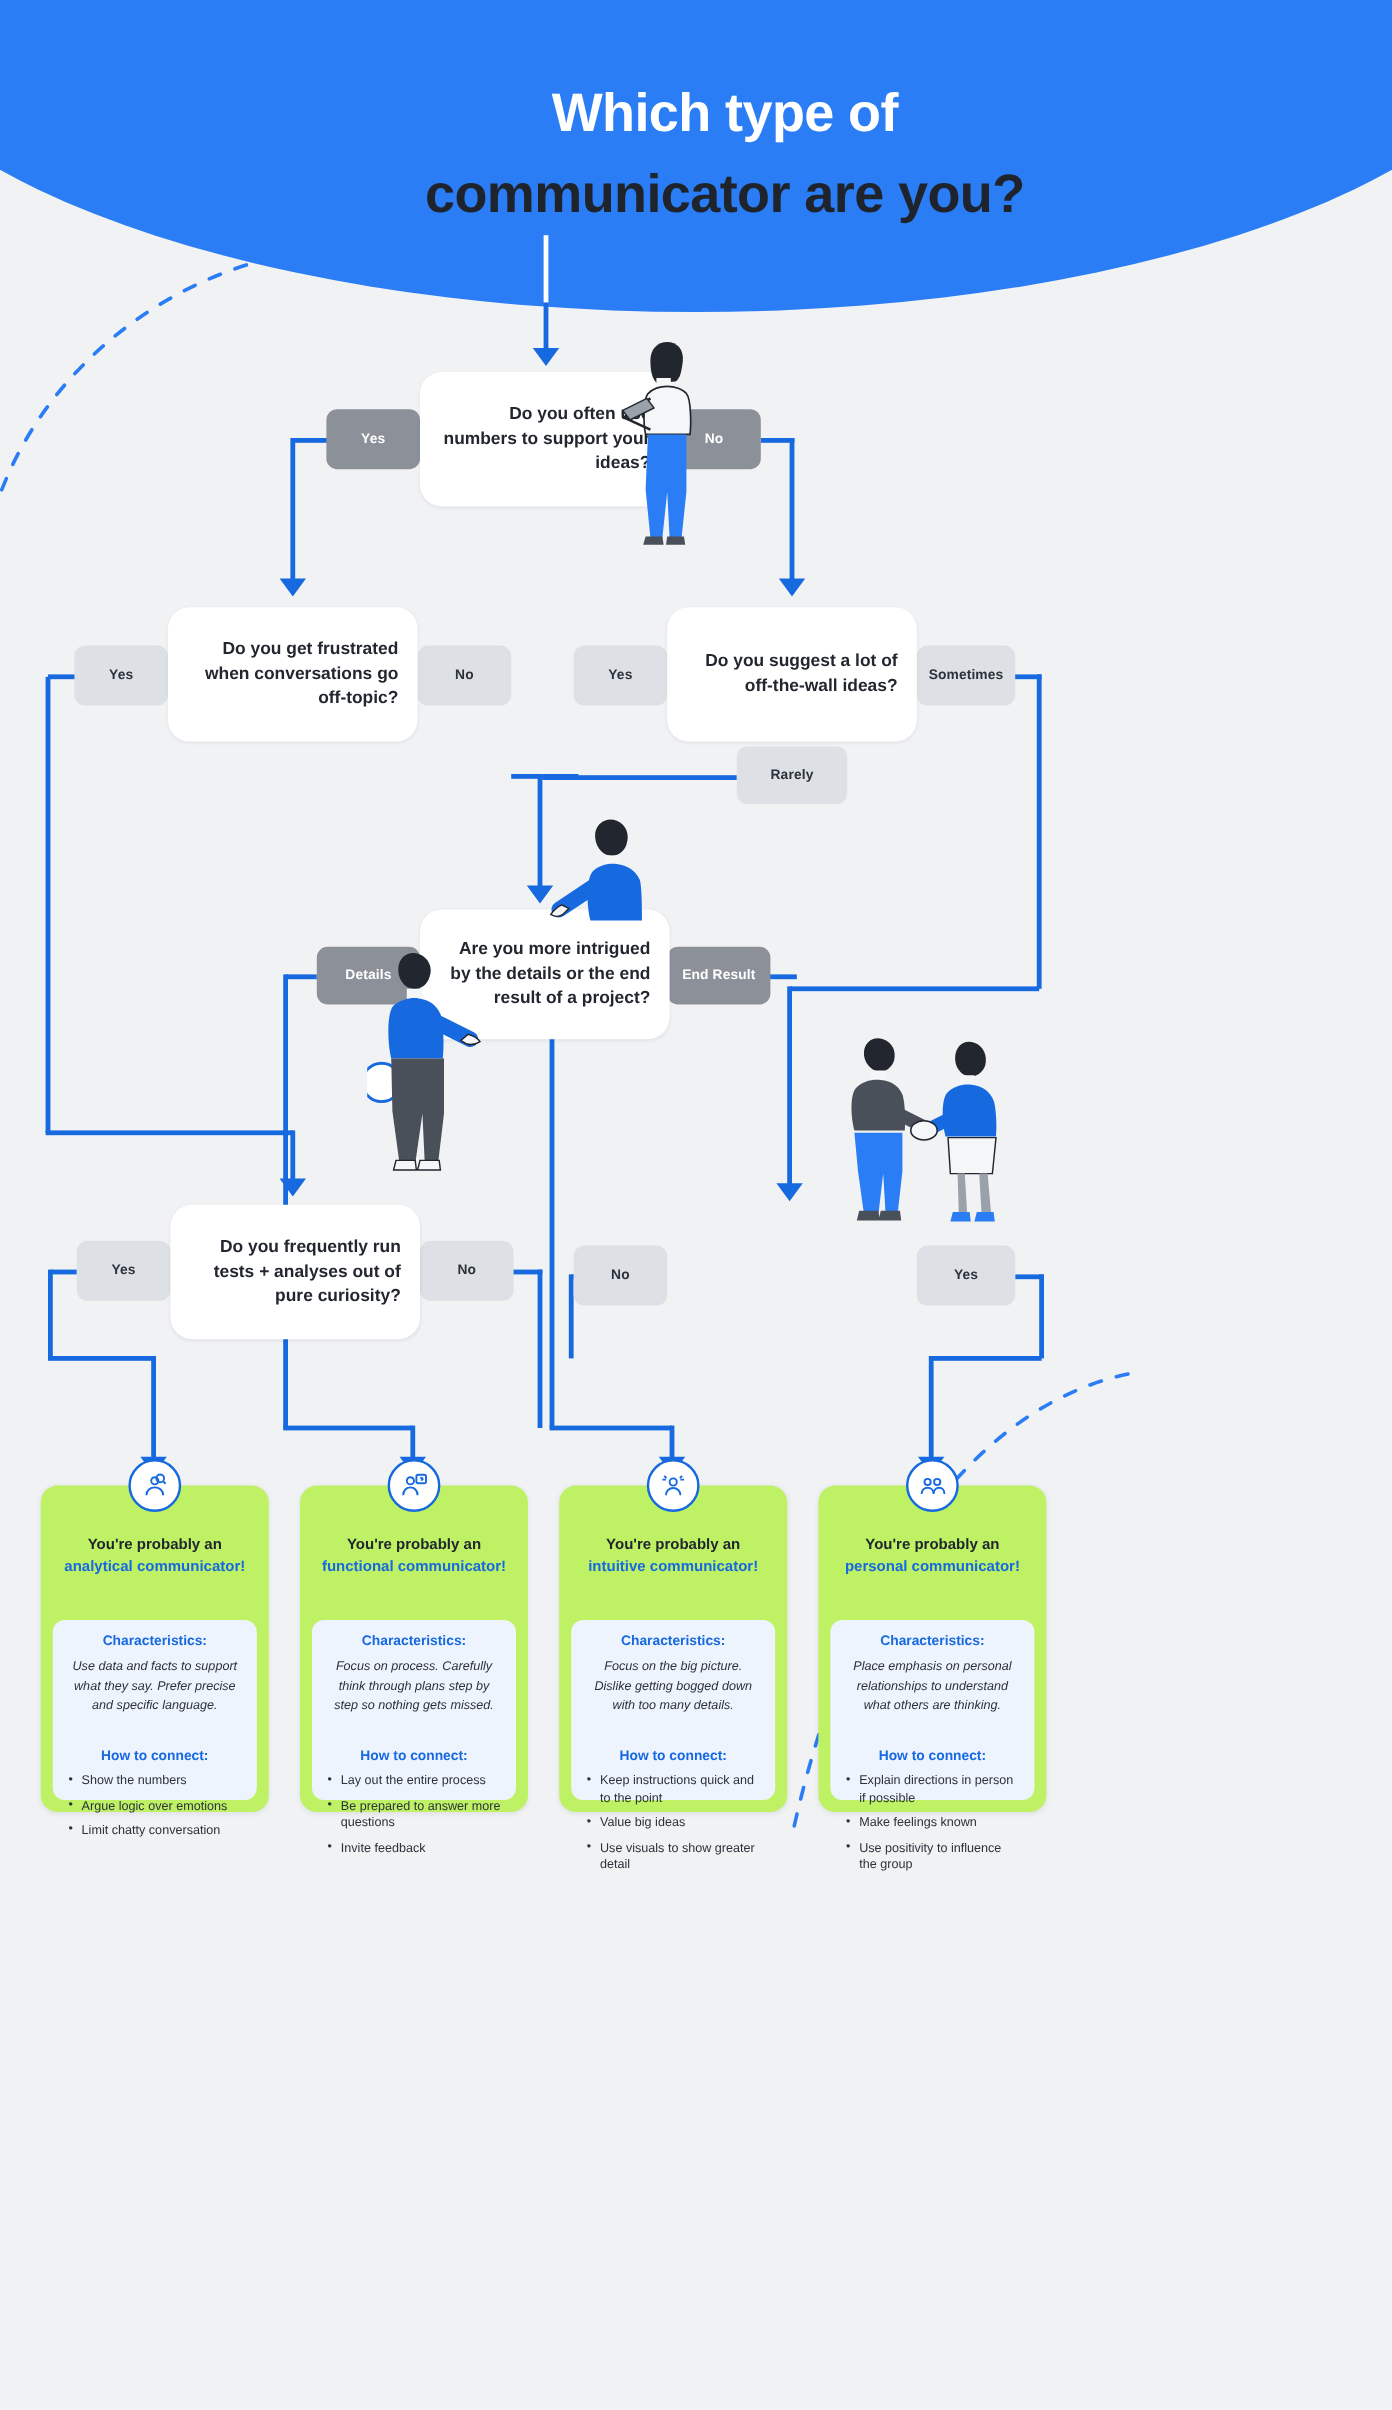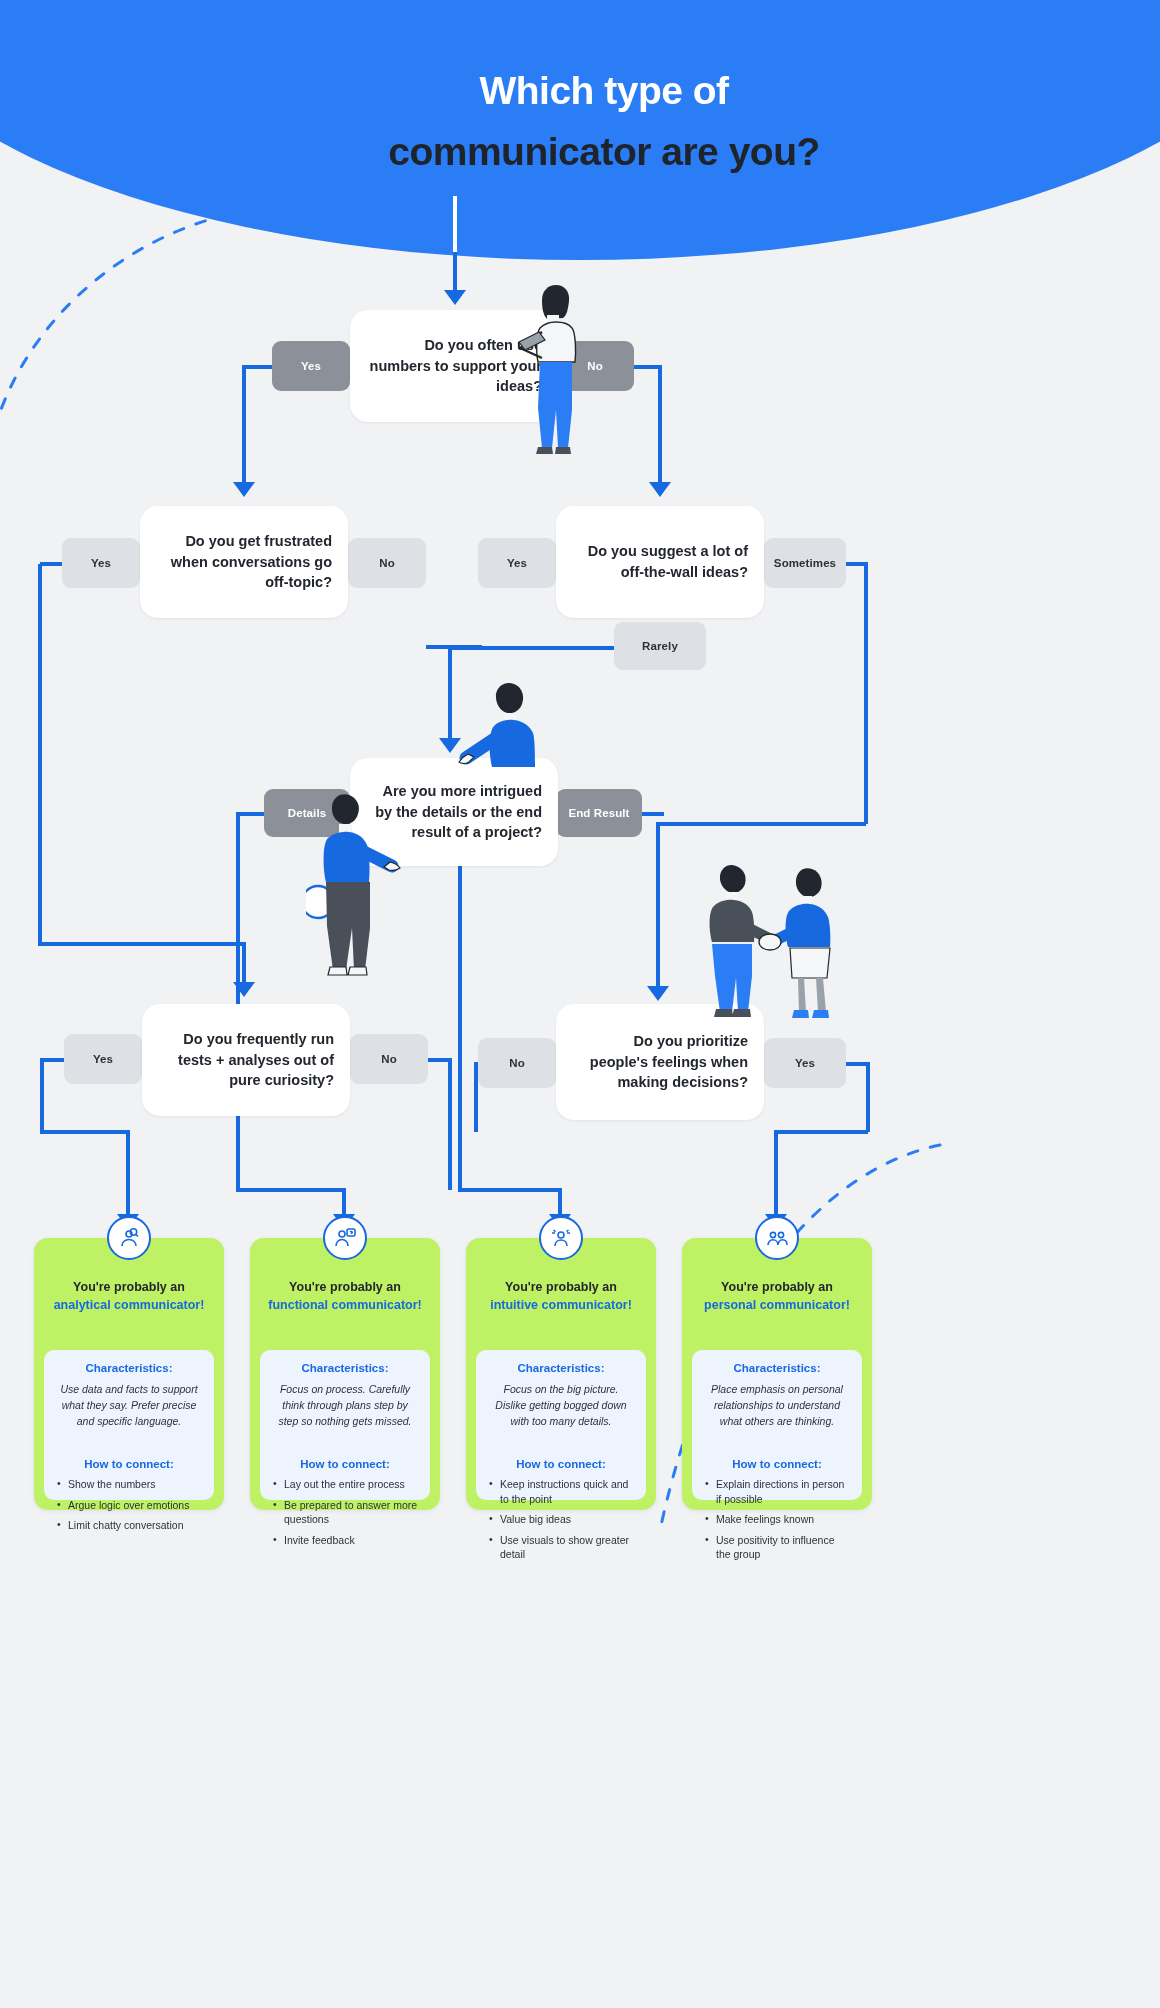--- a/index.html
+++ b/index.html
@@ -18,21 +18,21 @@
   }
   .header-blob{
     position:absolute; left:-130px; top:-740px;
     width:1420px; height:1000px;
     background:#2a7df4;
     border-radius:0 0 50% 50% / 0 0 28% 28%;
   }
   .title{
     position:absolute; left:0; top:68px; width:1160px;
     text-align:center; line-height:1.16;
-    font-weight:800; font-size:39px; letter-spacing:-0.5px;padding-left:48px;
+    font-weight:800; font-size:45px; letter-spacing:-0.5px;padding-left:48px;
   }
   .title .l1{ color:#ffffff; display:block; }
   .title .l2{ color:#1f232b; display:block;margin-top:16px; }
 
   
   .qbox{
     position:absolute; background:#ffffff; border-radius:18px;
     box-shadow:0 1px 3px rgba(20,30,50,.07);
     display:flex; align-items:center; justify-content:center;
     z-index:6;
@@ -246,23 +246,20 @@
   <div class="qbox" style="left:142px; top:1004px; width:208px; height:112px;">
     <div class="qtext">Do you frequently run tests + analyses out of pure curiosity?</div>
   </div>
   <div class="chip light" style="left:64px; top:1034px; width:78px; height:50px;">
     <span>Yes</span>
   </div>
   <div class="chip light" style="left:350px; top:1034px; width:78px; height:50px;">
     <span>No</span>
   </div>
 
-  <div class="qbox" style="left:556px; top:1004px; width:208px; height:116px;">
-    <div class="qtext">Do you prioritize people's feelings when making decisions?</div>
-  </div>
   <div class="chip light" style="left:478px; top:1038px; width:78px; height:50px;">
     <span>No</span>
   </div>
   <div class="chip light" style="left:764px; top:1038px; width:82px; height:50px;">
     <span>Yes</span>
   </div>
 
   <svg class="illus" style="left:516px; top:282px;" width="70" height="180" viewBox="0 0 70 180">
     <path d="M26 18c0-9 6-15 14-15s14 6 13 16c-1 8-2 14-6 17l-16 1c-4-4-5-11-5-19z" fill="#22262e"></path>
     <path d="M31 33h12v14H31z" fill="#f4f6f8"></path>

